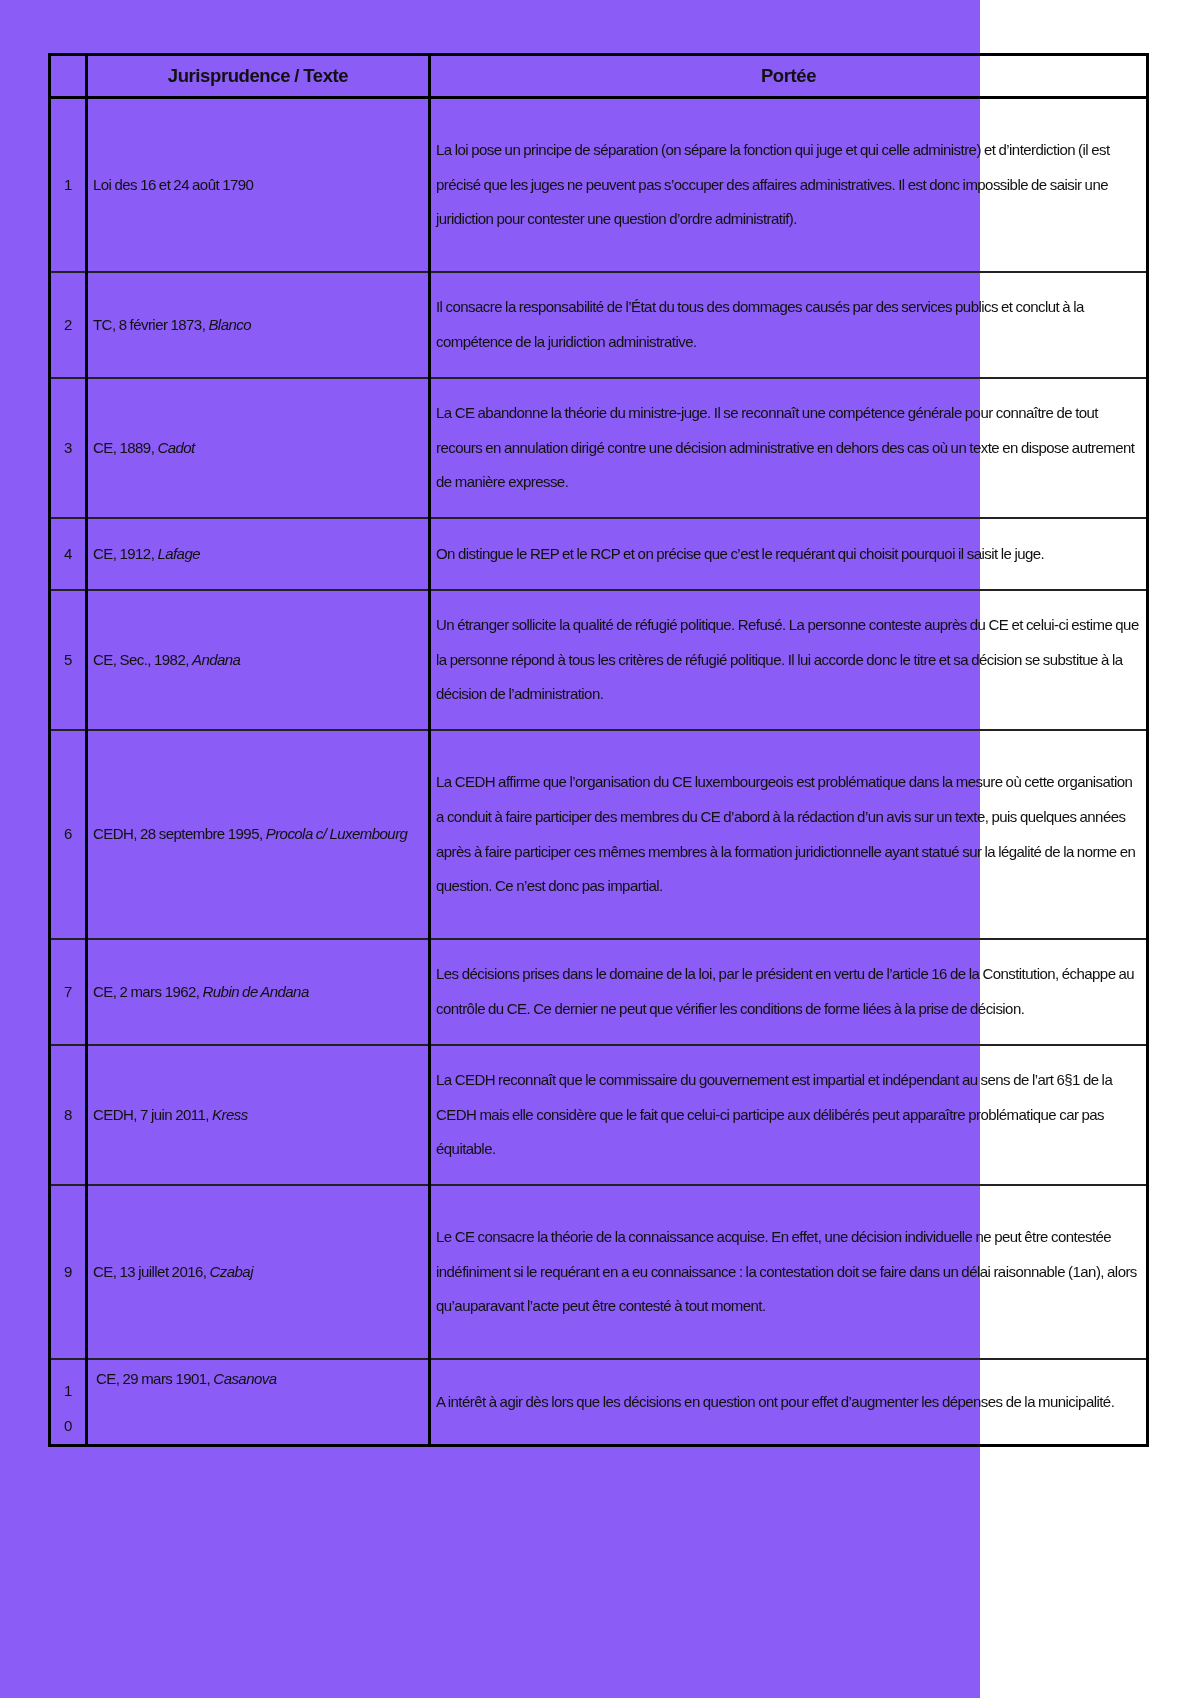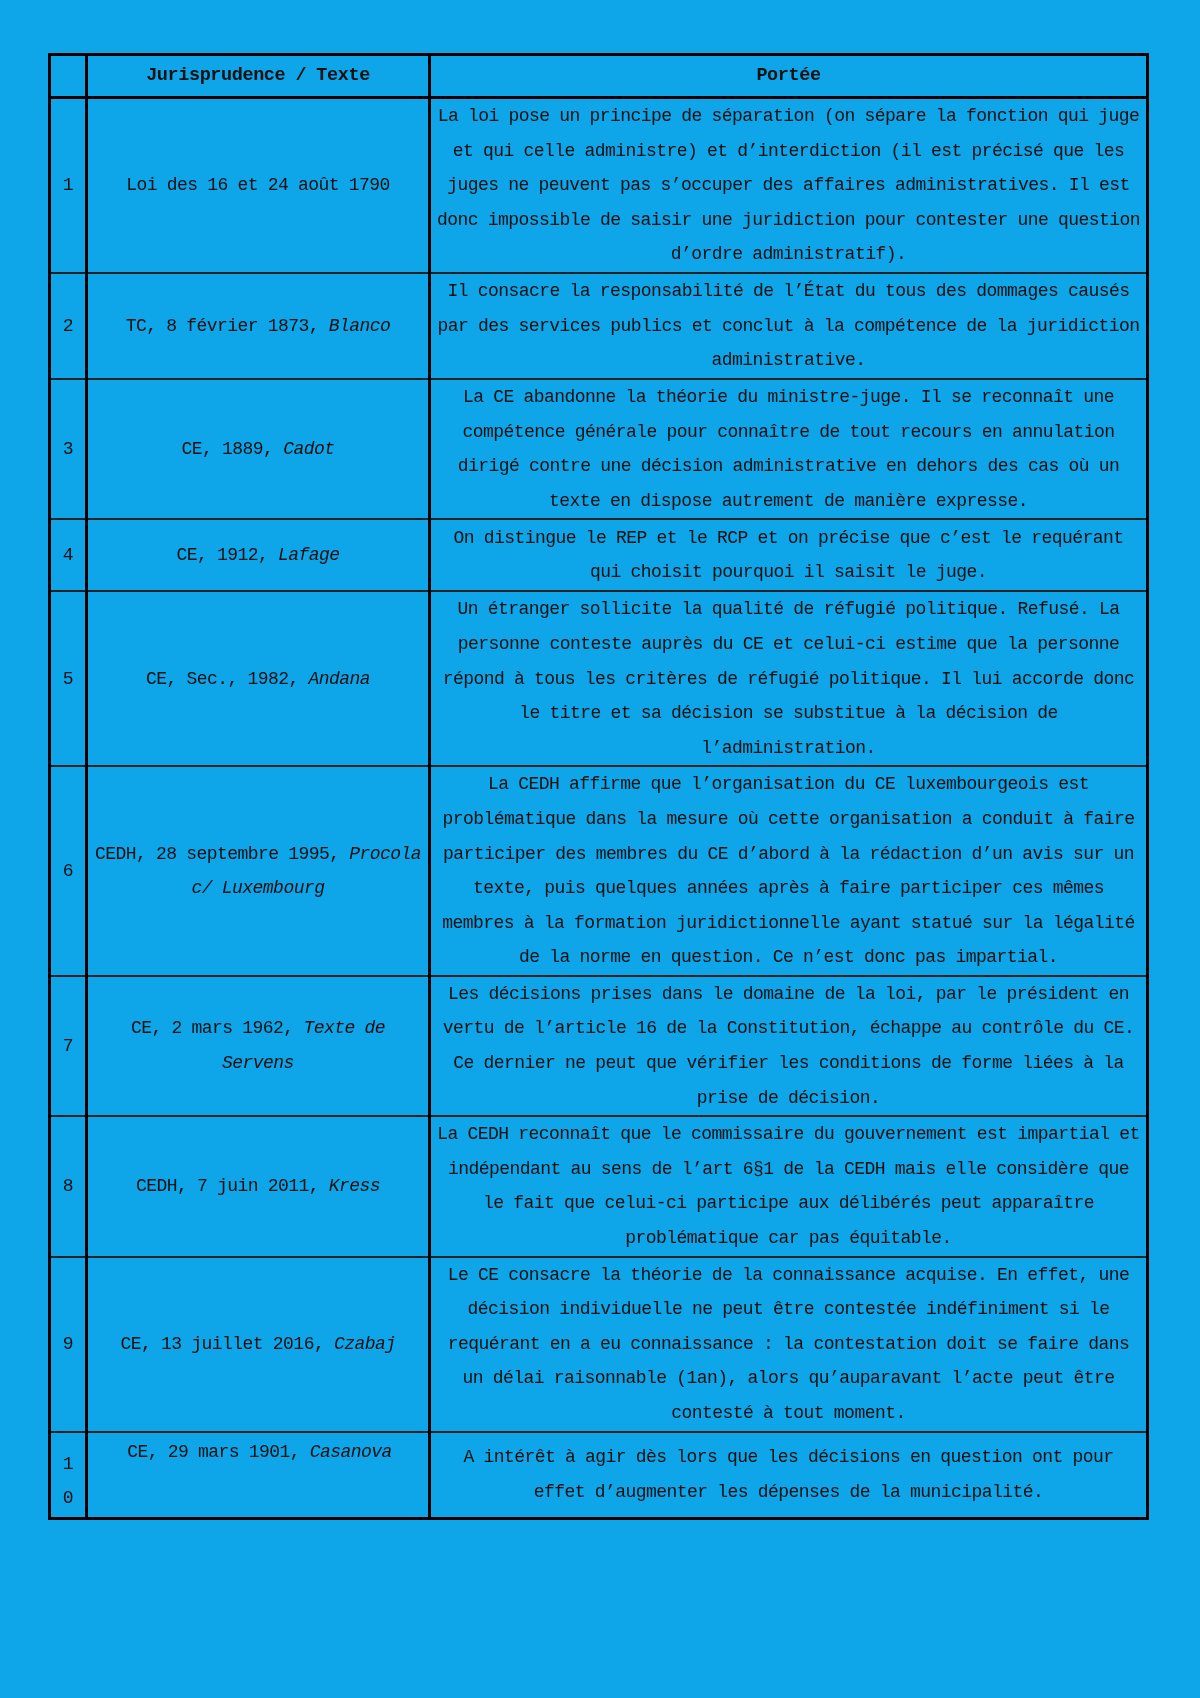--- a/index.html
+++ b/index.html
@@ -11,23 +11,22 @@
     width: 1200px;
     height: 1698px;
     position: relative;
     overflow: hidden;
     font-family: "Liberation Sans", "DejaVu Sans", sans-serif;
     color: #111111;
   }
   .page {
     position: absolute;
     left: 0; top: 0;
-    width: 1200px; height: 1698px;
-    background: #0ea5e9;
-    font-family: Liberation Mono, monospace;
+    width: 980px; height: 1698px;
+    background: #8b5cf6;
   }
   table.jur {
     position: absolute;
     left: 48px;
     top: 53px;
     width: 1098px;
     border-collapse: collapse;
     table-layout: fixed;
     border: 3px solid #000;
   }
@@ -35,25 +34,24 @@
   table.jur col.c-ref { width: 343px; }
   table.jur col.c-por { width: 718px; }
 
   table.jur th, table.jur td {
     border-top: 2px solid #222;
     border-bottom: 2px solid #222;
     border-left: 3px solid #000;
     border-right: 3px solid #000;
     padding: 0 5px;
     vertical-align: middle;
-    font-size: 18px;
+    font-size: 15px;
     line-height: 34.6px;
     letter-spacing: -0.55px;
     word-spacing: -0.5px;
-    text-align: center;
   }
   table.jur thead th {
     font-weight: bold;
     text-align: center;
     height: 40px;
     border-bottom: 3px solid #000;
     font-size: 18.5px;
     letter-spacing: -0.4px;
   }
   td.num {
@@ -129,21 +127,21 @@
         <td class="ref"><span>CE, Sec., 1982, </span><span class="case">Andana</span></td>
         <td class="por">Un étranger sollicite la qualité de réfugié politique. Refusé. La personne conteste auprès du CE et celui-ci estime que la personne répond à tous les critères de réfugié politique. Il lui accorde donc le titre et sa décision se substitue à la décision de l’administration.</td>
       </tr>
       <tr class="row r6">
         <td class="num"><span>6</span></td>
         <td class="ref"><span>CEDH, 28 septembre 1995, </span><span class="case">Procola c/ Luxembourg</span></td>
         <td class="por">La CEDH affirme que l’organisation du CE luxembourgeois est problématique dans la mesure où cette organisation a conduit à faire participer des membres du CE d’abord à la rédaction d’un avis sur un texte, puis quelques années après à faire participer ces mêmes membres à la formation juridictionnelle ayant statué sur la légalité de la norme en question. Ce n’est donc pas impartial.</td>
       </tr>
       <tr class="row r7">
         <td class="num"><span>7</span></td>
-        <td class="ref"><span>CE, 2 mars 1962, </span><span class="case">Texte de Servens</span></td>
+        <td class="ref"><span>CE, 2 mars 1962, </span><span class="case">Rubin de Andana</span></td>
         <td class="por">Les décisions prises dans le domaine de la loi, par le président en vertu de l’article 16 de la Constitution, échappe au contrôle du CE. Ce dernier ne peut que vérifier les conditions de forme liées à la prise de décision.</td>
       </tr>
       <tr class="row r8">
         <td class="num"><span>8</span></td>
         <td class="ref"><span>CEDH, 7 juin 2011, </span><span class="case">Kress</span></td>
         <td class="por">La CEDH reconnaît que le commissaire du gouvernement est impartial et indépendant au sens de l’art 6§1 de la CEDH mais elle considère que le fait que celui-ci participe aux délibérés peut apparaître problématique car pas équitable.</td>
       </tr>
       <tr class="row r9">
         <td class="num"><span>9</span></td>
         <td class="ref"><span>CE, 13 juillet 2016, </span><span class="case">Czabaj</span></td>

